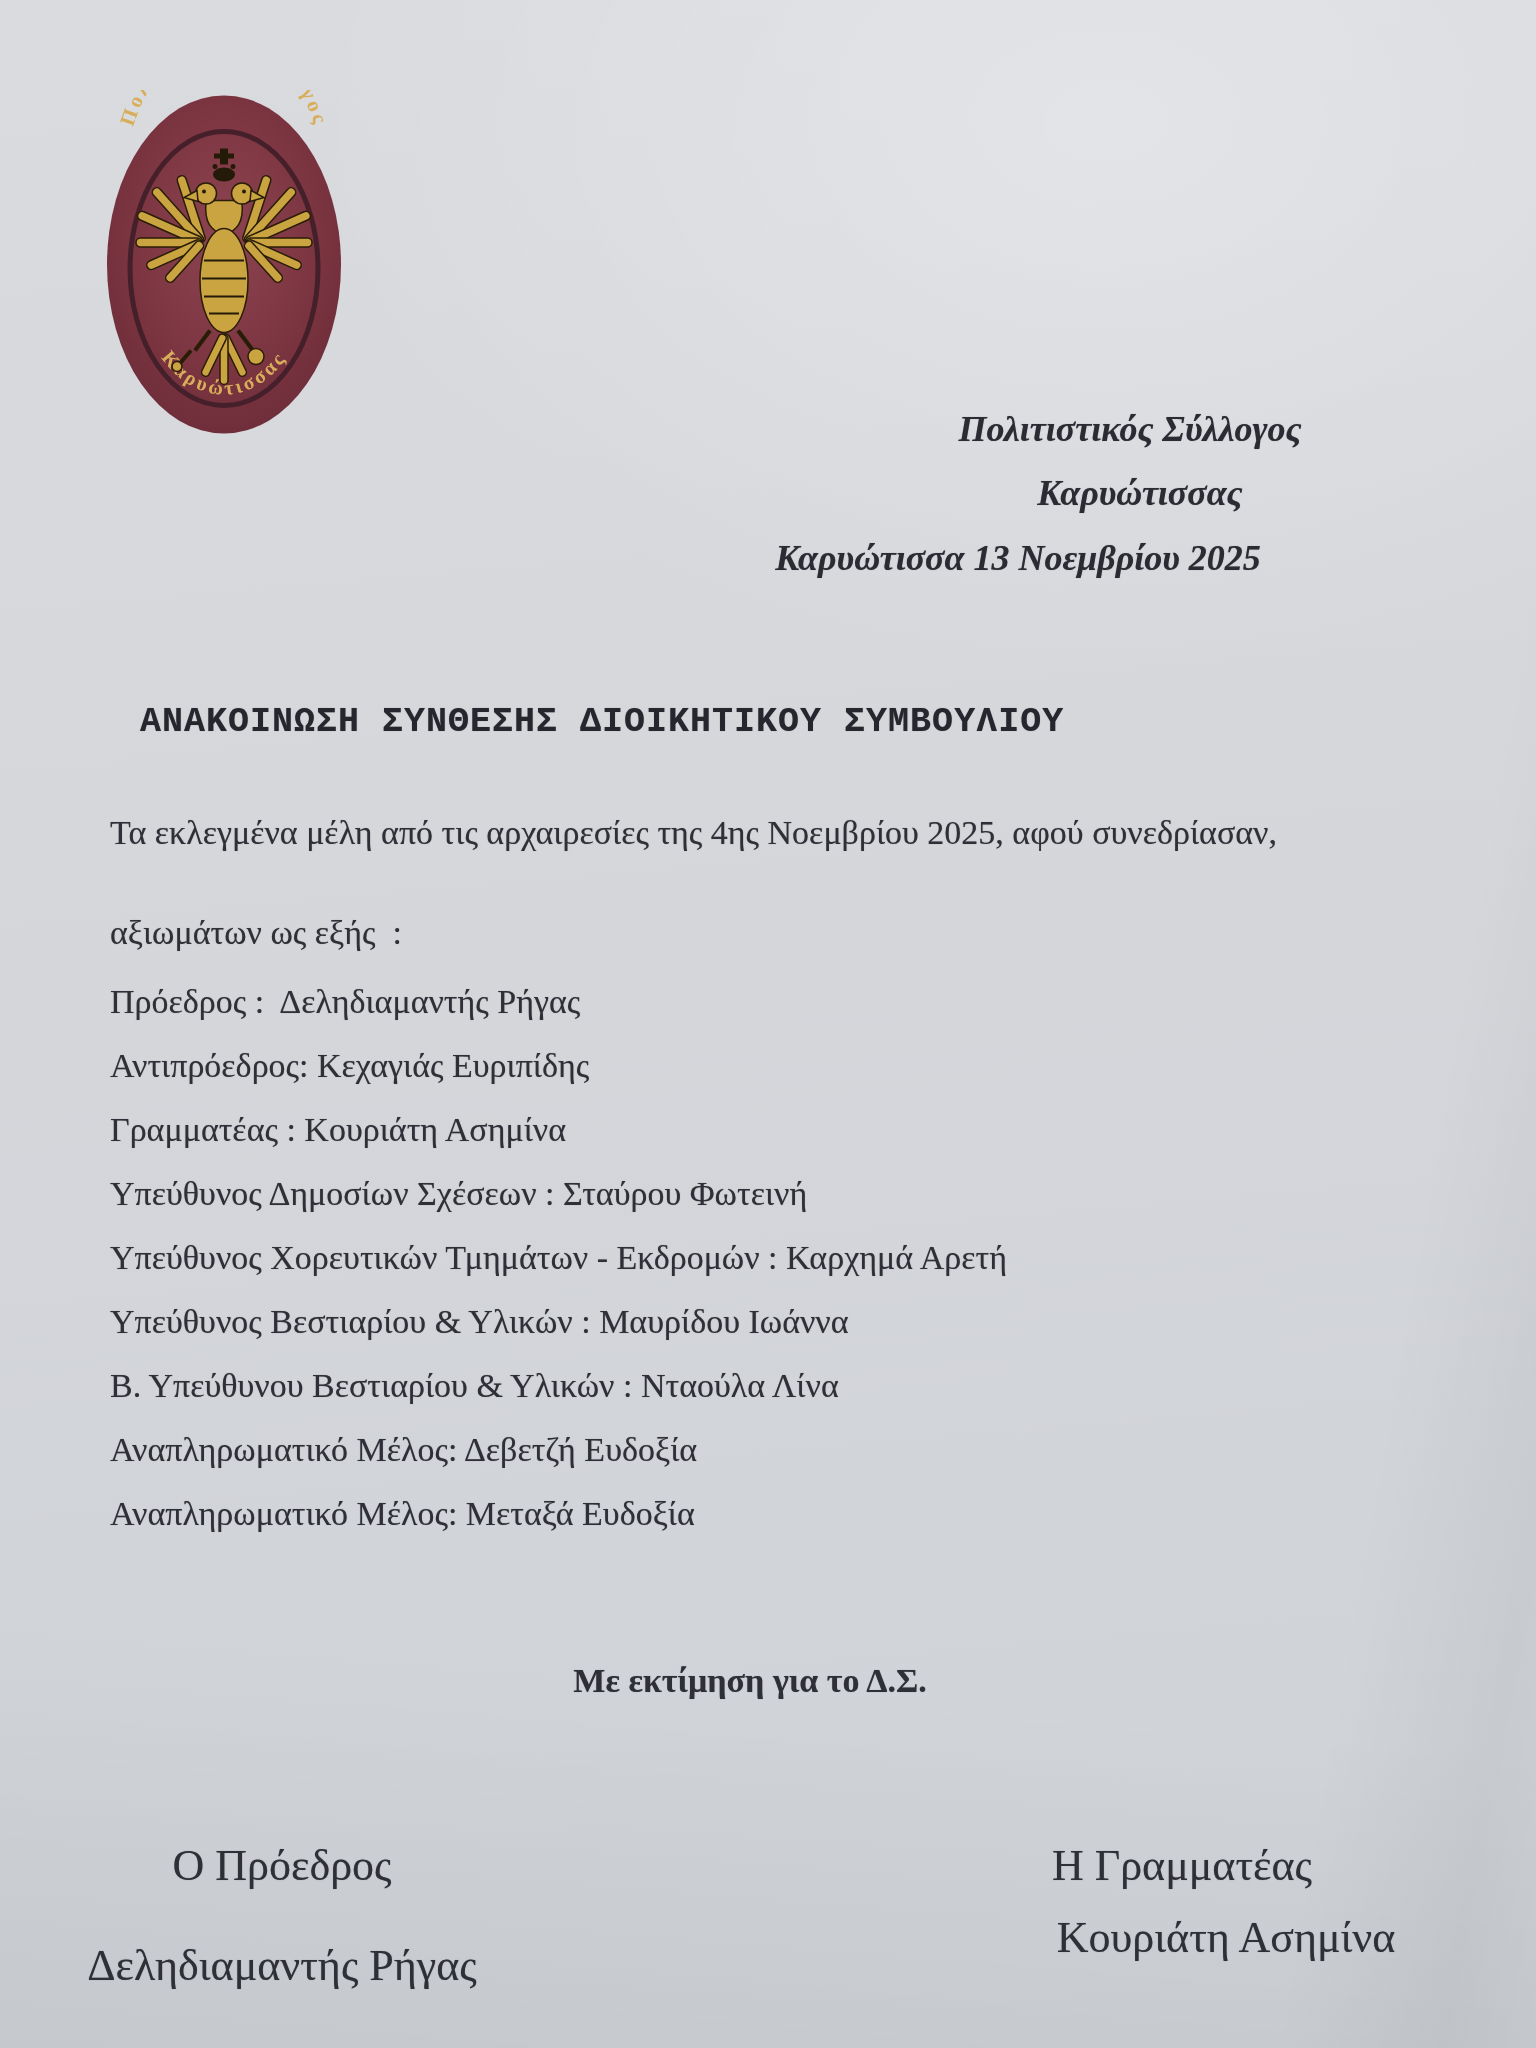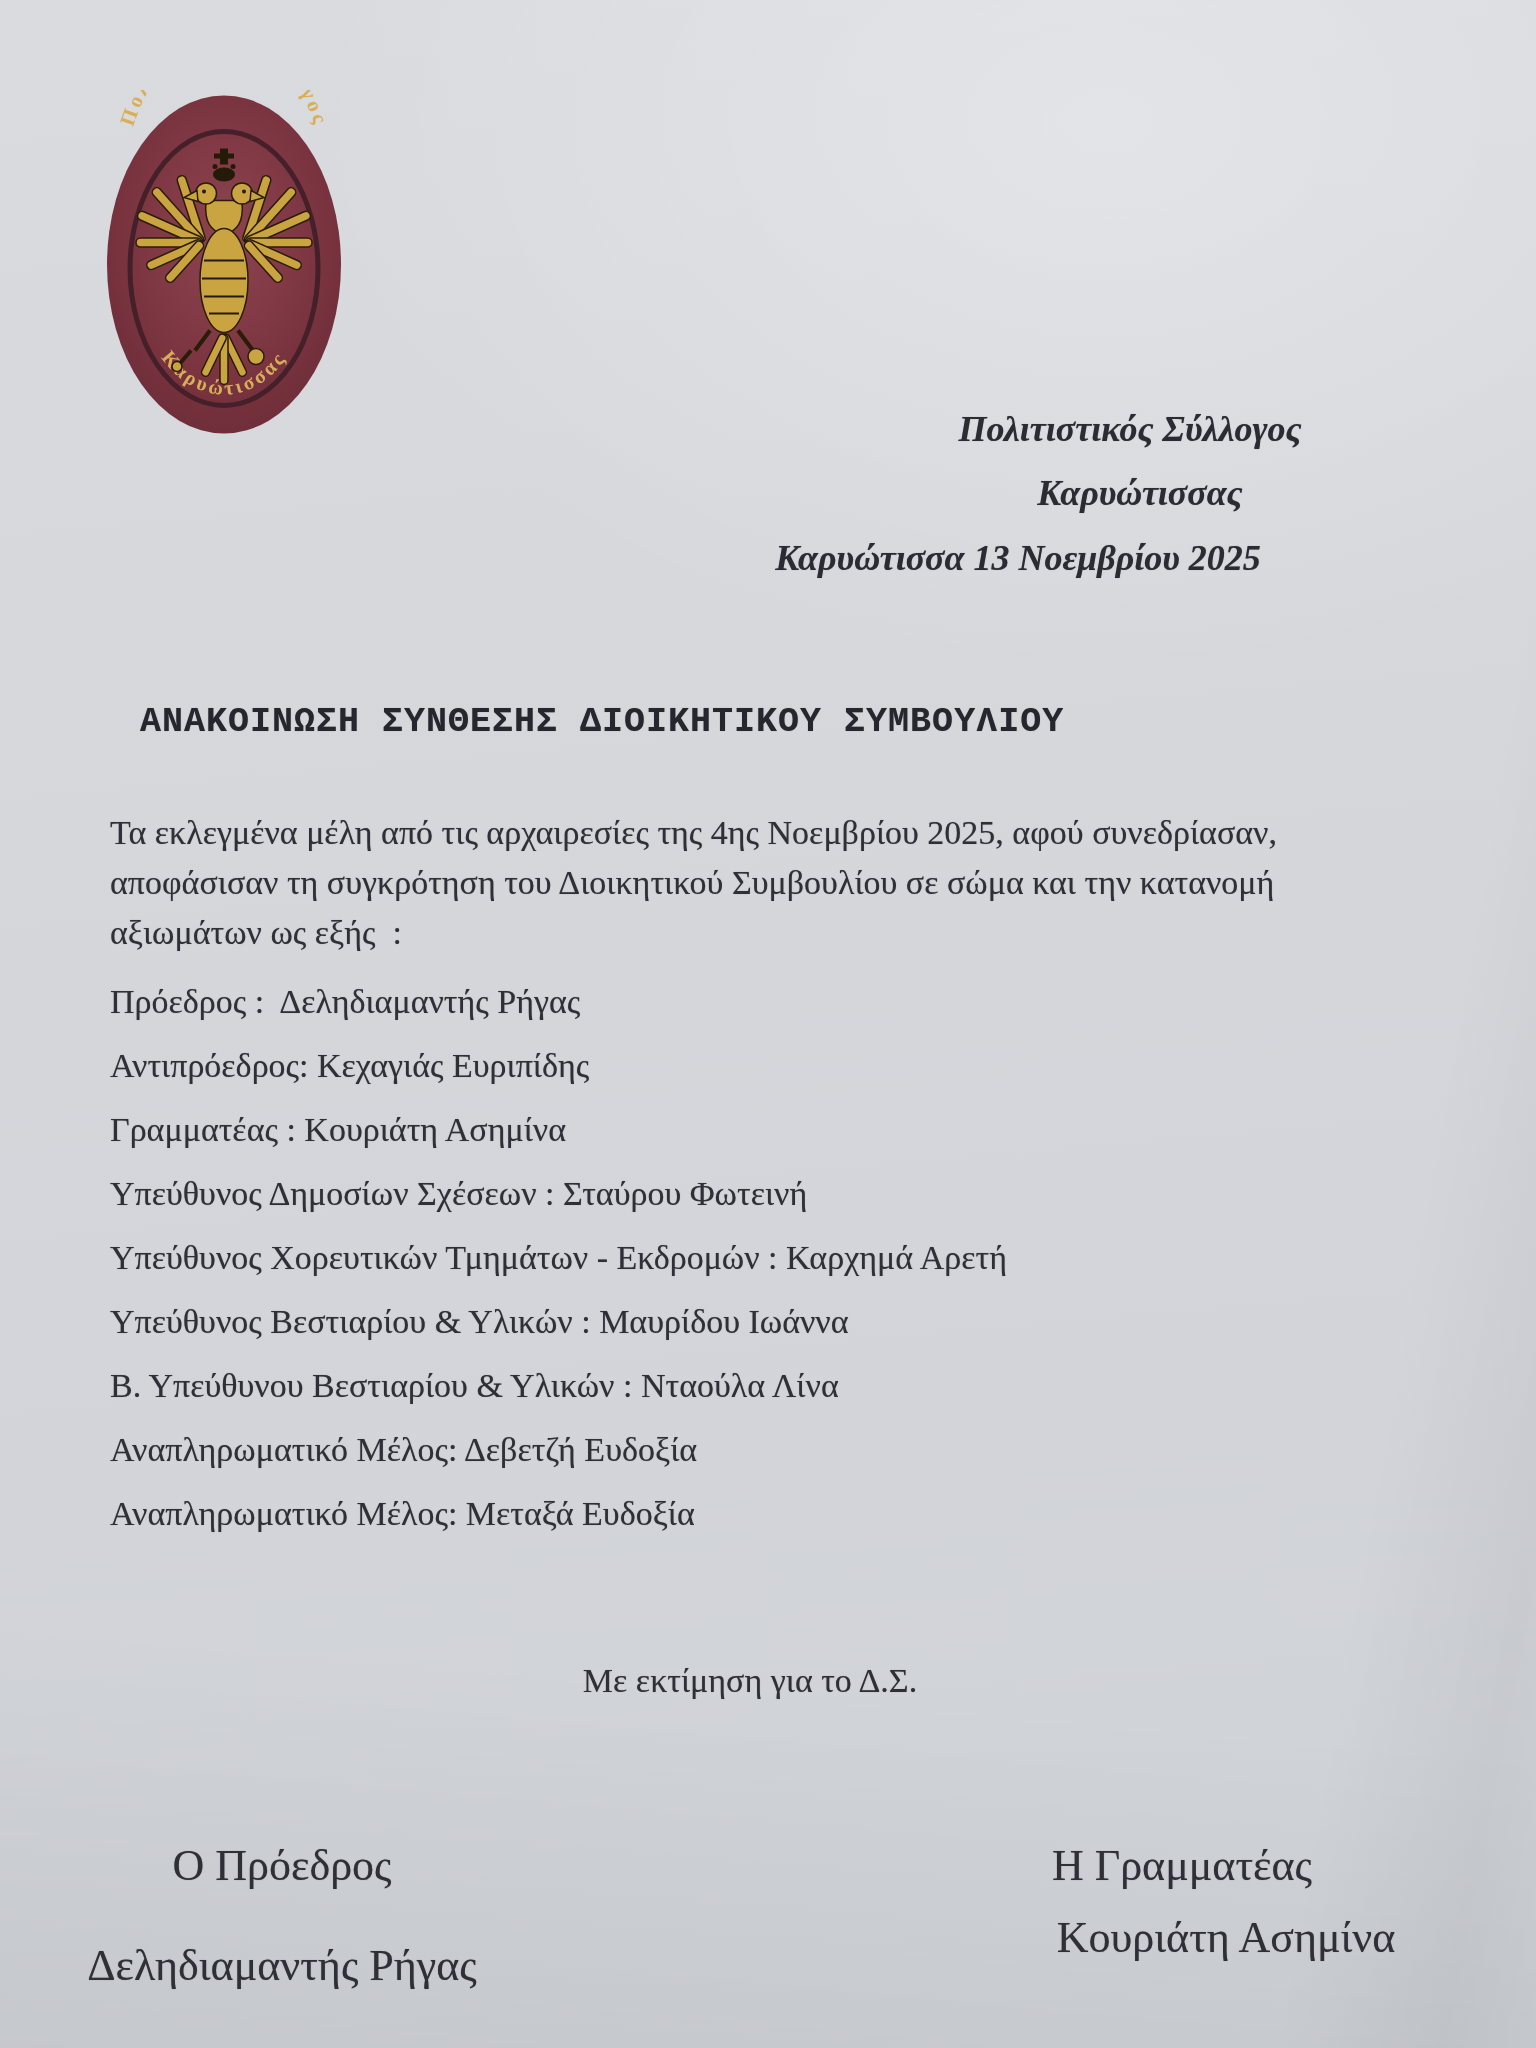--- a/index.html
+++ b/index.html
@@ -23,21 +23,21 @@
   }
   .center-anchor{transform:translateX(-50%);}
   .org-line{font-weight:bold;font-style:italic;font-size:36px;color:#2b2b33;}
   .doc-title{font-weight:bold;font-size:35px;letter-spacing:1px;color:#26262e;}
   .intro-line{line-height:50px;font-family:Liberation Serif, serif;}
   .positions{position:absolute;left:110px;top:982px;}
   .position-line{
     white-space:pre;font-size:34px;line-height:40px;margin-bottom:24px;
     text-shadow:0 0 1px rgba(47,47,55,0.40);
   }
-  .closing{font-size:34px;}
+  .closing{font-size:34px;font-weight:bold;}
   .sig{font-size:44px;}
   .badge{position:absolute;left:103px;top:90px;width:242px;height:350px;filter:blur(0.4px);}
 </style>
 </head>
 <body>
 
 <div class="page">
 
   <svg class="badge" viewBox="0 0 242 345" aria-hidden="true">
     <defs>
@@ -120,21 +120,20 @@
     </g>
   </svg>
 
   <div class="line org-line center-anchor" style="left:1130px;top:408px;">Πολιτιστικός Σύλλογος</div>
   <div class="line org-line center-anchor" style="left:1140px;top:472px;">Καρυώτισσας</div>
   <div class="line org-line center-anchor" style="left:1018px;top:537px;">Καρυώτισσα 13 Νοεμβρίου 2025</div>
 
   <div class="line doc-title" style="left:140px;top:702px;font-family:Liberation Mono, monospace;">ΑΝΑΚΟΙΝΩΣΗ ΣΥΝΘΕΣΗΣ ΔΙΟΙΚΗΤΙΚΟΥ ΣΥΜΒΟΥΛΙΟΥ</div>
 
   <div class="line intro-line" style="left:110px;top:808px;">Τα εκλεγμένα μέλη από τις αρχαιρεσίες της 4ης Νοεμβρίου 2025, αφού συνεδρίασαν,</div>
-  <div class="line intro-line" style="left:110px;top:858px;">αποφάσισαν τη συγκρότηση του Διοικητικού Συμβουλίου σε σώμα και την κατανομή</div>
   <div class="line intro-line" style="left:110px;top:908px;">αξιωμάτων ως εξής  :</div>
 
   <div class="positions">
     <div class="position-line">Πρόεδρος :  Δεληδιαμαντής Ρήγας</div>
     <div class="position-line">Αντιπρόεδρος: Κεχαγιάς Ευριπίδης</div>
     <div class="position-line">Γραμματέας : Κουριάτη Ασημίνα</div>
     <div class="position-line">Υπεύθυνος Δημοσίων Σχέσεων : Σταύρου Φωτεινή</div>
     <div class="position-line">Υπεύθυνος Χορευτικών Τμημάτων - Εκδρομών : Καρχημά Αρετή</div>
     <div class="position-line">Υπεύθυνος Βεστιαρίου &amp; Υλικών : Μαυρίδου Ιωάννα</div>
     <div class="position-line">Β. Υπεύθυνου Βεστιαρίου &amp; Υλικών : Νταούλα Λίνα</div>

